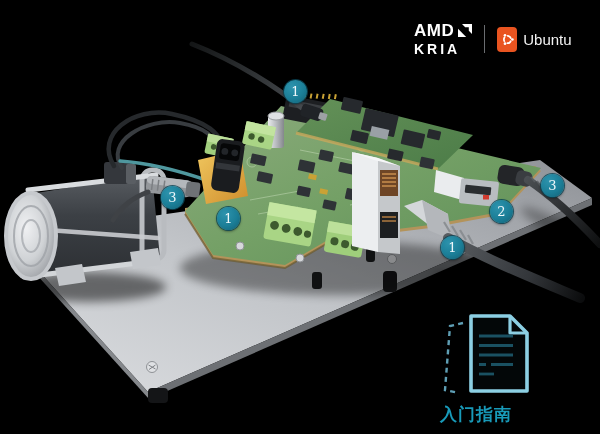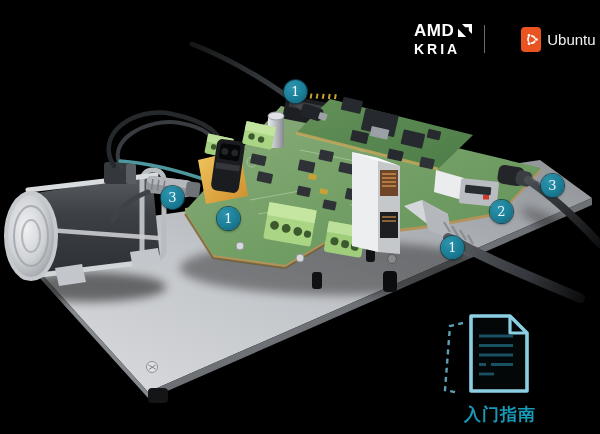--- a/index.html
+++ b/index.html
@@ -7,34 +7,34 @@
          font-family:"Liberation Sans",sans-serif;}
   .scene{position:absolute;left:0;top:0;}
 
   
   .logos{position:absolute;left:414px;top:22px;display:flex;align-items:center;gap:12px;}
   .amd-block{display:flex;flex-direction:column;line-height:1;}
   .amd-row{display:flex;align-items:center;gap:4px;}
   .amd-word{color:#fff;font-weight:bold;font-size:17px;letter-spacing:.5px;}
   .kria-word{color:#fff;font-size:14px;font-weight:bold;letter-spacing:3px;margin-top:3px;}
   .divider{width:1px;height:28px;background:#6a6d70;}
-  .ubuntu-block{display:flex;align-items:center;gap:6px;margin-left:24px;}
+  .ubuntu-block{display:flex;align-items:center;gap:6px;}
   .ubuntu-badge{width:20px;height:25px;border-radius:4px;display:flex;align-items:center;
                 justify-content:center;}
   .ubuntu-word{color:#f2f2f2;font-size:15px;}
 
   
   .badge{position:absolute;width:23px;height:23px;border-radius:50%;
          background:radial-gradient(circle at 35% 30%, #2d93ad 0%, #1b7e97 55%, #135f74 100%);
          box-shadow:0 0 0 1px rgba(10,70,88,.8), 0 1px 3px rgba(0,0,0,.6);
          display:flex;align-items:center;justify-content:center;
          color:#eef7fa;font-family:"DejaVu Serif",serif;font-size:13px;}
 
   
-  .guide{position:absolute;left:440px;top:306px;width:120px;text-align:center;cursor:pointer;}
+  .guide{position:absolute;left:440px;top:306px;width:120px;text-align:left;cursor:pointer;}
   .guide-caption{margin-top:3px;color:#189ab9;font-size:17px;font-weight:bold;letter-spacing:1px;}
 </style>
 </head>
 <body>
 
 <div class="stage">
 
   <svg class="scene" width="600" height="434" viewBox="0 0 600 434">
     <defs>
       <linearGradient id="plateG" x1="0" y1="1" x2="1" y2="0">

